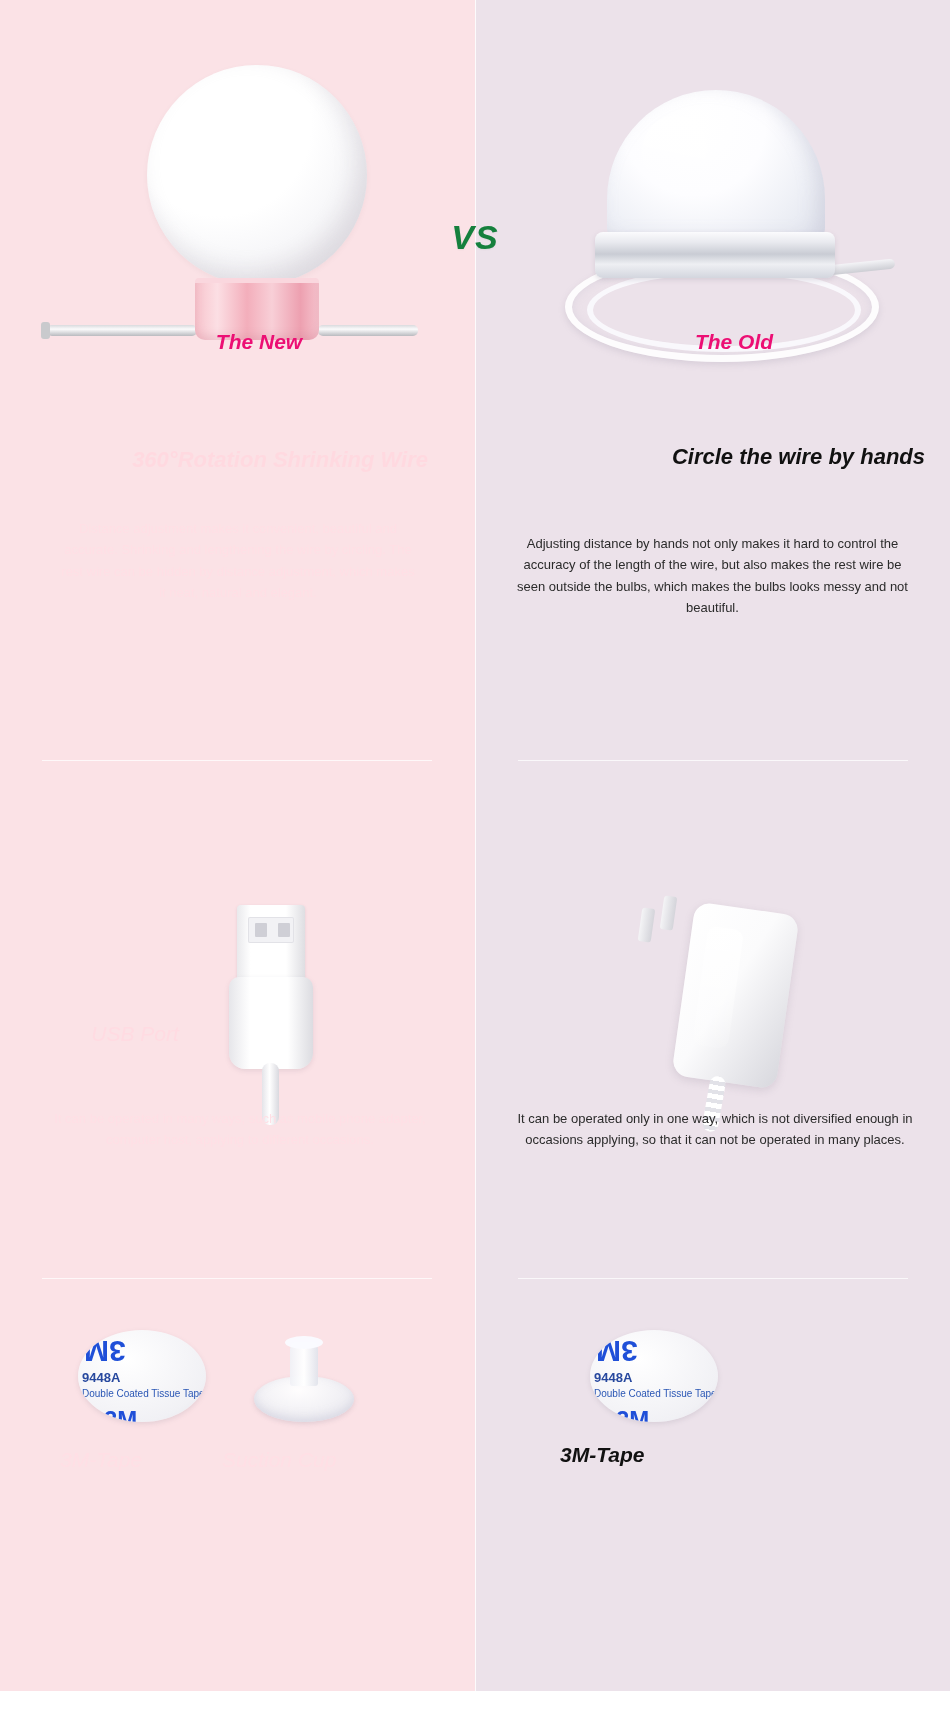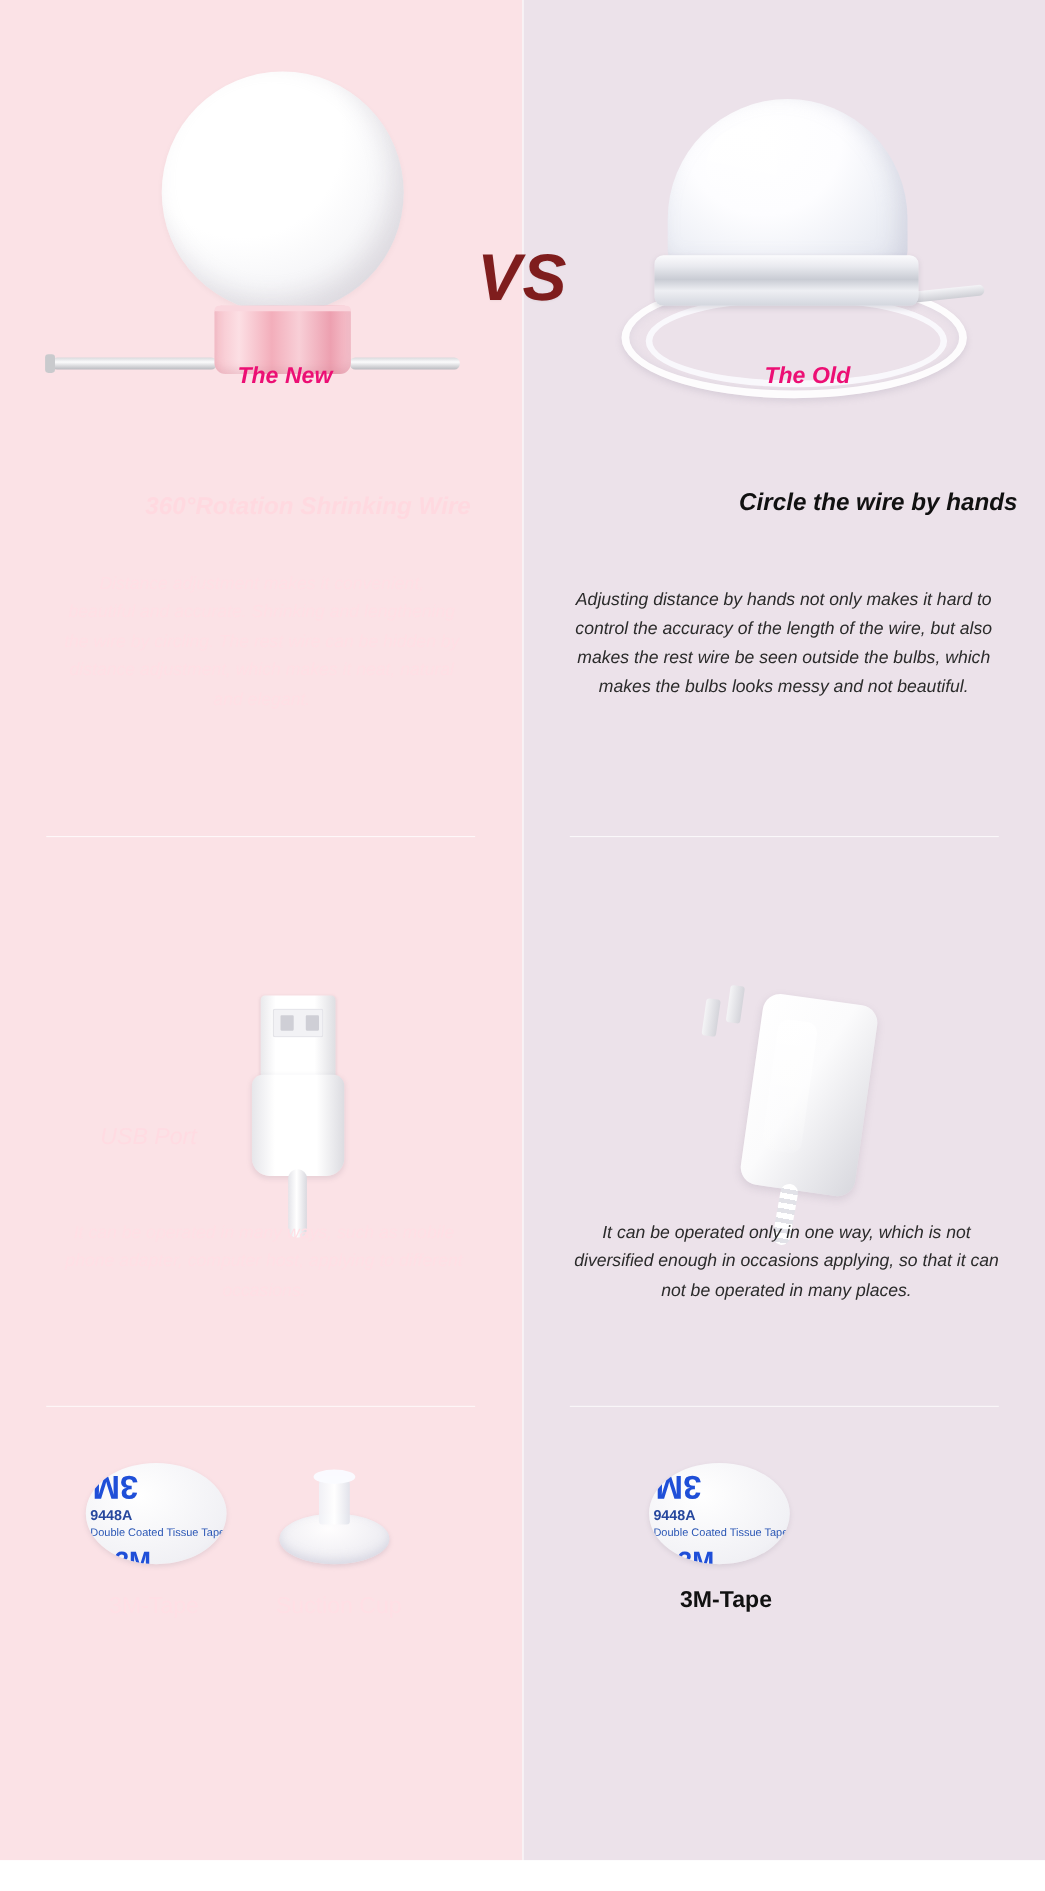--- a/index.html
+++ b/index.html
@@ -60,22 +60,22 @@
     position: relative;
     height: 400px;
   }
   .vs {
     position: absolute;
     left: 50%;
     top: 218px;
     transform: translateX(-50%);
     font-style: italic;
     font-weight: bold;
-    font-size: 60px;
-    color: #7f1d1d;
+    font-size: 34px;
+    color: #15803d;
     letter-spacing: 1px;
     z-index: 5;
     text-shadow: 0 1px 2px rgba(0,0,0,0.05);
   }
   .bulb-wrap {
     position: absolute;
     top: 40px;
     width: 475px;
     height: 290px;
   }
@@ -215,22 +215,21 @@
 
   
   .sec-title {
     text-align: right;
     font-style: italic;
     font-weight: bold;
     font-size: 22px;
     line-height: 1.35;
   }
   .sec-body {
-    font-style: italic;
-    font-size: 16px;
+    font-size: 13px;
     line-height: 1.65;
     text-align: center;
     text-align-last: center;
   }
   .left-text-title { color: #ffd9e0; }
   .left-text-body { color: #ffdfe5; }
   .right-text-title { color: #111111; }
   .right-text-body { color: #2b2b2b; }
 
   .hr {
@@ -413,21 +412,22 @@
   }
   .cup-top {
     position: absolute;
     left: 47px; top: 6px;
     width: 38px; height: 13px;
     border-radius: 50%;
     background: rgba(250,251,255,0.97);
   }
   .acc-label {
     position: absolute;
-    text-align: center;
+    text-align: left;
+    font-style: italic;
     font-size: 21px;
   }
 </style>
 </head>
 <body>
 
 <div class="page">
 
   <div class="panel panel-left"></div>
   <div class="panel panel-right"></div>

